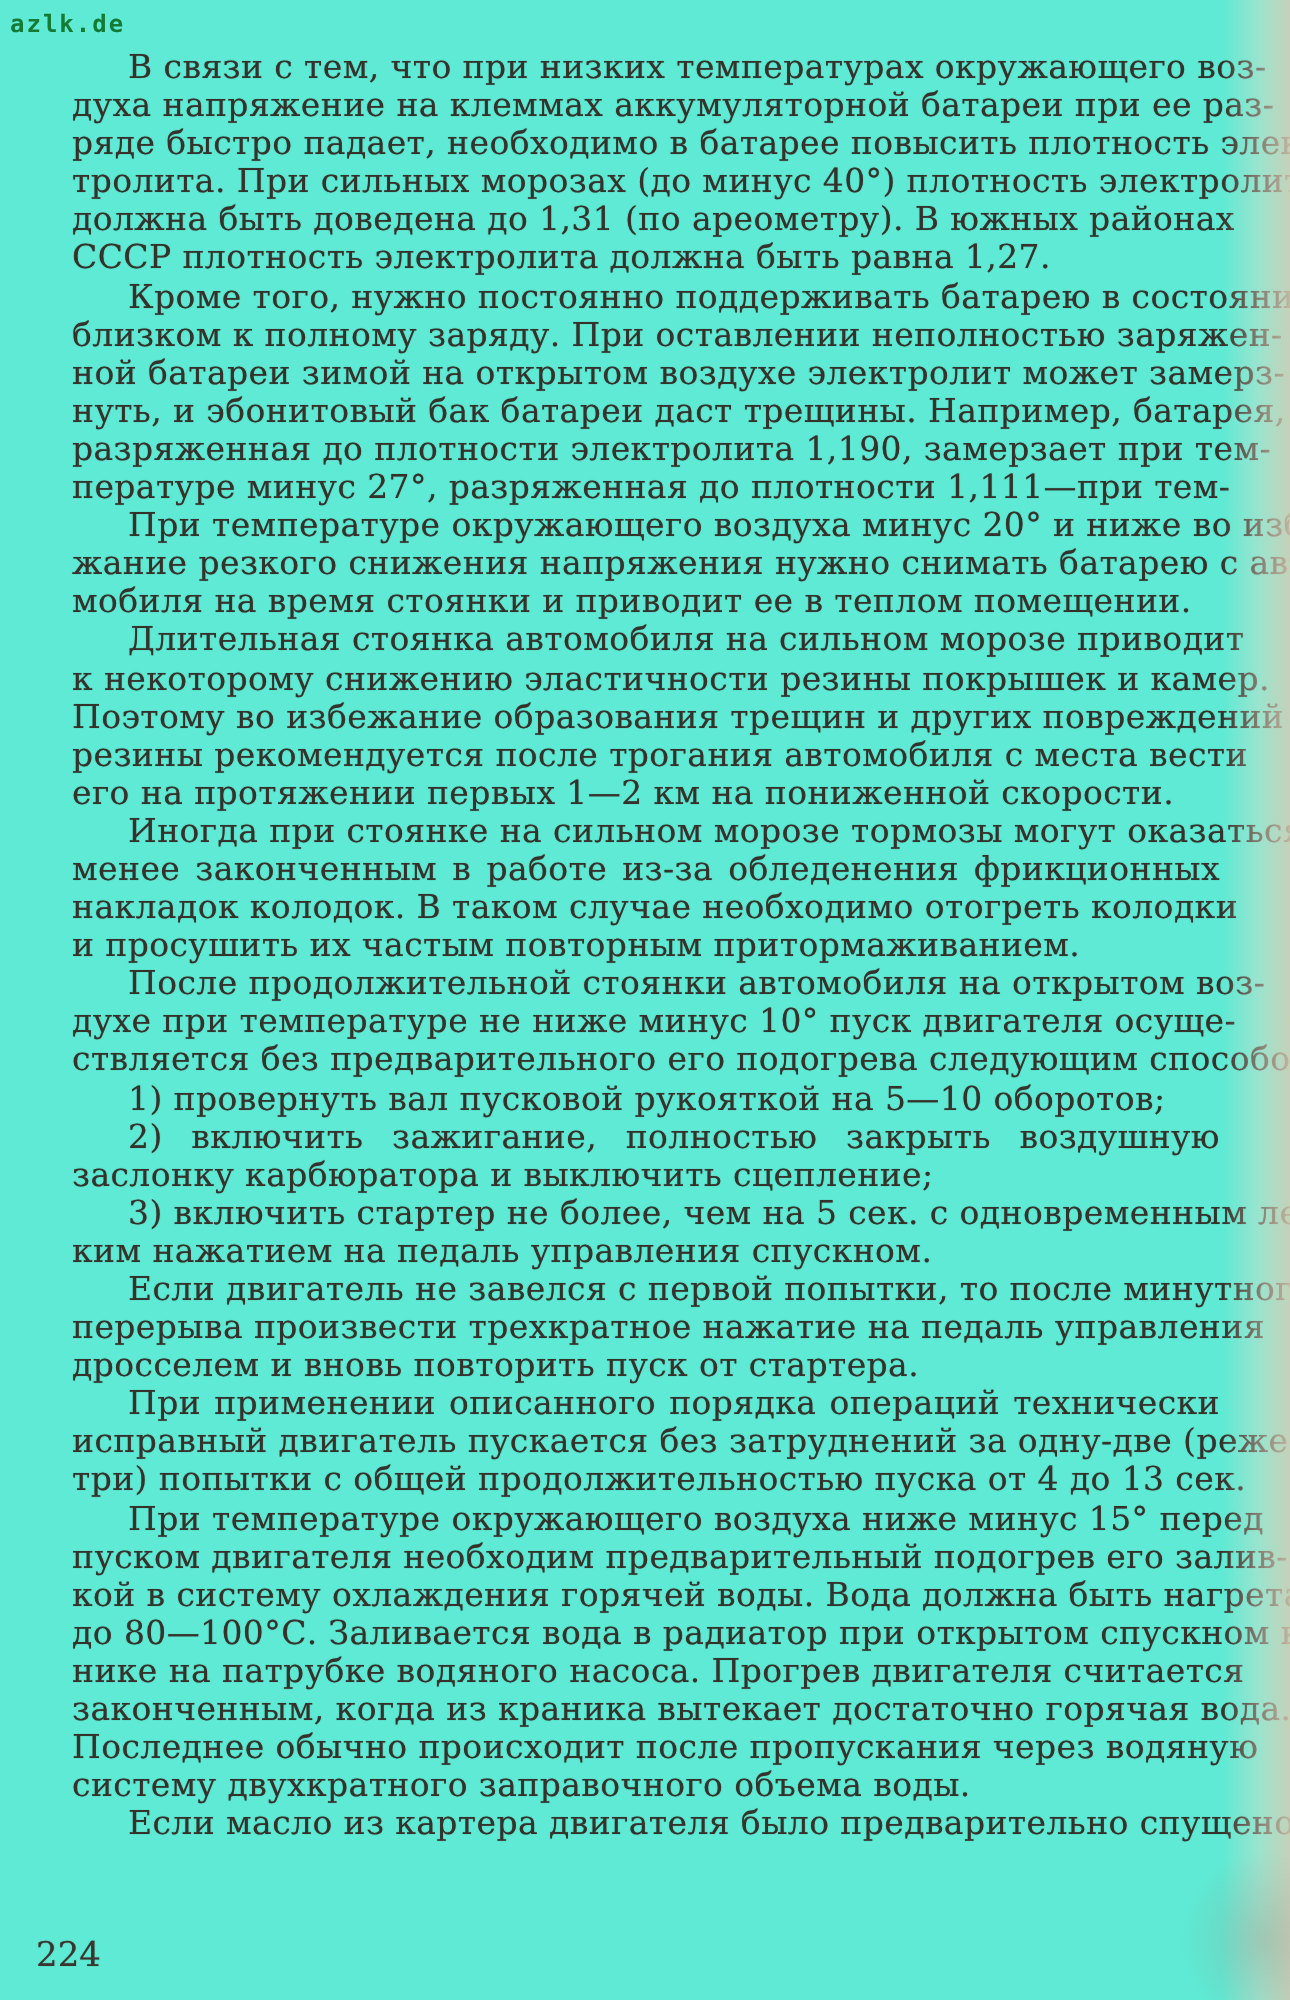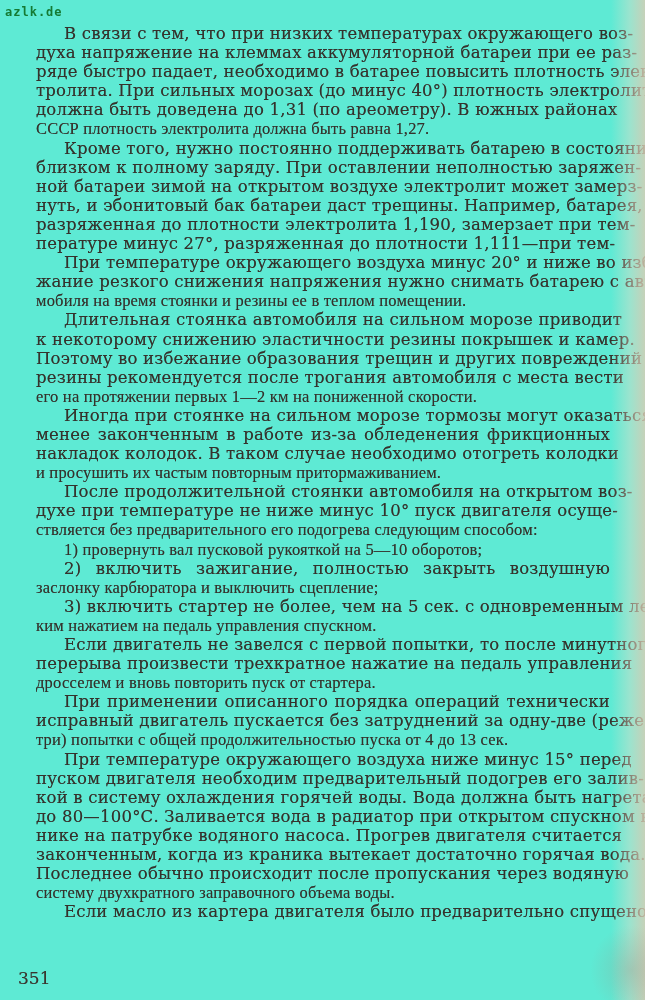--- a/index.html
+++ b/index.html
@@ -23,21 +23,21 @@
     font-size: 16.5px; color: #35322c; letter-spacing: 0.2px;
     text-shadow: 0 0 0.5px rgba(53,50,44,0.55);
   }
   .para { margin: 0; }
   .ln {
     white-space: nowrap;
     height: 19.1px; line-height: 19.1px;
     text-align: justify; text-align-last: justify;
   }
   .ln.first { text-indent: 28px; }
-  .ln.last { text-align-last: left; font-family: Liberation Serif, serif; }
+  .ln.last { text-align-last: left; }
 
   .page-number {
     position: absolute; left: 18px; top: 968px;
     font-size: 17px; color: #3a362f;
     text-shadow: 0 0 0.5px rgba(53,50,44,0.5);
   }
 
   .edge-strip {
     position: absolute; top: 0; right: 0; width: 34px; height: 100%;
     background: linear-gradient(to right,
@@ -71,21 +71,21 @@
         <div class="ln first">Кроме того, нужно постоянно поддерживать батарею в состоянии,</div>
         <div class="ln">близком к полному заряду. При оставлении неполностью заряжен-</div>
         <div class="ln">ной батареи зимой на открытом воздухе электролит может замерз-</div>
         <div class="ln">нуть, и эбонитовый бак батареи даст трещины. Например, батарея,</div>
         <div class="ln">разряженная до плотности электролита 1,190, замерзает при тем-</div>
         <div class="ln">пературе минус 27°, разряженная до плотности 1,111—при тем-</div>
       </div>
       <div class="para">
         <div class="ln first">При температуре окружающего воздуха минус 20° и ниже во избе-</div>
         <div class="ln">жание резкого снижения напряжения нужно снимать батарею с авто-</div>
-        <div class="ln last">мобиля на время стоянки и резины ее в теплом помещении.</div>
+        <div class="ln last">мобиля на время стоянки и приводит ее в теплом помещении.</div>
       </div>
       <div class="para">
         <div class="ln first">Длительная стоянка автомобиля на сильном морозе приводит</div>
         <div class="ln">к некоторому снижению эластичности резины покрышек и камер.</div>
         <div class="ln">Поэтому во избежание образования трещин и других повреждений</div>
         <div class="ln">резины рекомендуется после трогания автомобиля с места вести</div>
         <div class="ln last">его на протяжении первых 1—2 км на пониженной скорости.</div>
       </div>
       <div class="para">
         <div class="ln first">Иногда при стоянке на сильном морозе тормозы могут оказаться</div>
@@ -126,16 +126,16 @@
         <div class="ln">до 80—100°С. Заливается вода в радиатор при открытом спускном кра-</div>
         <div class="ln">нике на патрубке водяного насоса. Прогрев двигателя считается</div>
         <div class="ln">законченным, когда из краника вытекает достаточно горячая вода.</div>
         <div class="ln">Последнее обычно происходит после пропускания через водяную</div>
         <div class="ln last">систему двухкратного заправочного объема воды.</div>
       </div>
       <div class="para">
         <div class="ln first">Если масло из картера двигателя было предварительно спущено,</div>
       </div>
     </div>
-  <div class="page-number">351</div>
+  <div class="page-number">224</div>
   <div class="edge-strip"></div>
   <div class="corner-smudge"></div>
 </div>
 
 </body></html>

